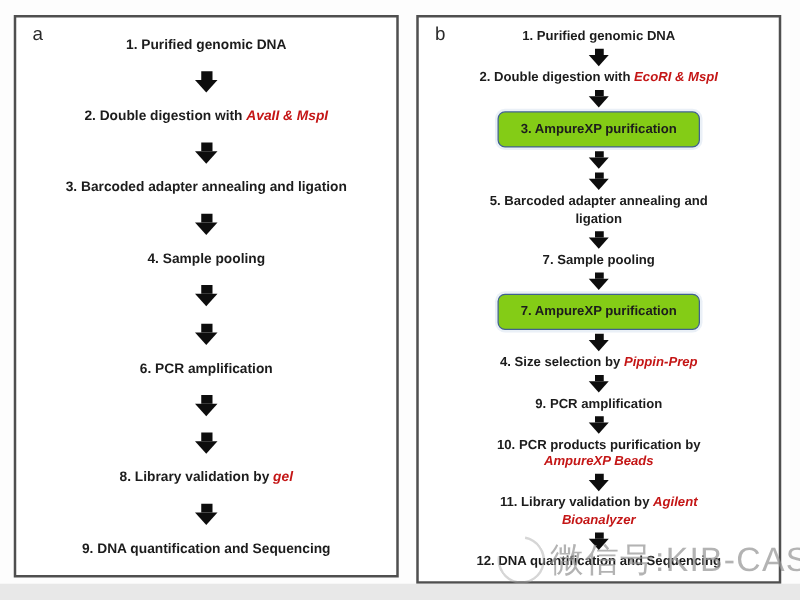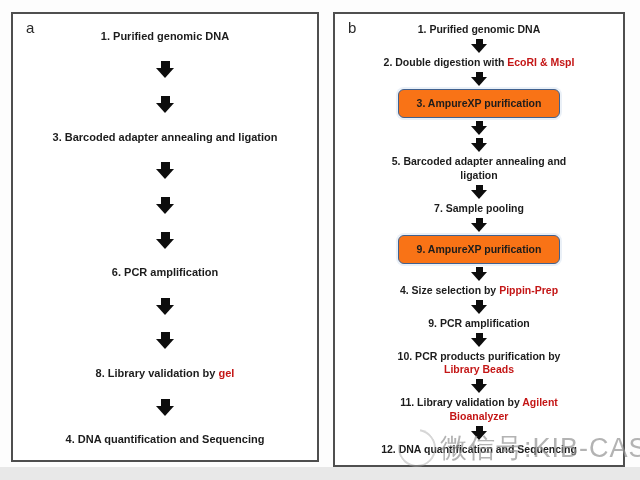--- a/index.html
+++ b/index.html
@@ -26,26 +26,26 @@
     justify-content:space-between;text-align:center;
   }
   .panel-a .flow{padding:16px 6px 13px;}
   .panel-b .flow{padding:9px 4px 9px;}
   .step{
     font-weight:bold;color:var(--ink,#1c1c1c);
     line-height:1.25;
   }
   .panel-a .step{font-size:11px;}
   .panel-b .step{font-size:10.5px;}
-  .seg-red{color:var(--red,#c41616);}
+  .seg-red{color:var(--red,#c41616);font-style:italic;}
   .step.boxed{
     border:1.5px solid var(--box-border,#40618f);
     border-radius:6px;
     box-shadow:0 0 0 2px rgba(140,170,210,0.18);
-    width:162px;padding:7px 4px;background:#f97316;
+    width:162px;padding:7px 4px;background:#84cc16;
     box-sizing:border-box;
   }
   .arrow{display:flex;flex-direction:column;align-items:center;}
   .arrow i{display:block;font-style:normal;}
   .arrow .stem{background:var(--arrow,#0d0d0d);}
   .arrow .head{
     width:0;height:0;
     border-left:9px solid transparent;
     border-right:9px solid transparent;
     border-top:10px solid var(--arrow,#0d0d0d);
@@ -80,29 +80,31 @@
 <body>
 
 <div class="panel panel-a">
   <span class="panel-label">a</span>
   <div class="flow">
       <div class="step"><span class="seg-plain">1. Purified genomic DNA</span></div>
       <div class="arrow">
         <i class="stem"></i>
         <i class="head"></i>
       </div>
+      <div class="step"><span class="seg-plain">2. Double digestion with </span><span class="seg-red">AvaII &amp; MspI</span></div>
       <div class="arrow">
         <i class="stem"></i>
         <i class="head"></i>
       </div>
       <div class="step"><span class="seg-plain">3. Barcoded adapter annealing and ligation</span></div>
       <div class="arrow">
         <i class="stem"></i>
         <i class="head"></i>
       </div>
+      <div class="step"><span class="seg-plain">4. Sample pooling</span></div>
       <div class="arrow">
         <i class="stem"></i>
         <i class="head"></i>
       </div>
       <div class="arrow">
         <i class="stem"></i>
         <i class="head"></i>
       </div>
       <div class="step"><span class="seg-plain">6. PCR amplification</span></div>
       <div class="arrow">
@@ -111,21 +113,21 @@
       </div>
       <div class="arrow">
         <i class="stem"></i>
         <i class="head"></i>
       </div>
       <div class="step"><span class="seg-plain">8. Library validation by </span><span class="seg-red">gel</span></div>
       <div class="arrow">
         <i class="stem"></i>
         <i class="head"></i>
       </div>
-      <div class="step"><span class="seg-plain">4. DNA quantification and Sequencing</span></div>
+      <div class="step"><span class="seg-plain">9. DNA quantification and Sequencing</span></div>
     </div>
 </div>
 
 <div class="panel panel-b">
   <span class="panel-label">b</span>
   <div class="flow">
       <div class="step"><span class="seg-plain">1. Purified genomic DNA</span></div>
       <div class="arrow">
         <i class="stem"></i>
         <i class="head"></i>
@@ -147,36 +149,36 @@
       <div class="step" style="max-width: 190px;"><span class="seg-plain">5. Barcoded adapter annealing and ligation</span></div>
       <div class="arrow">
         <i class="stem"></i>
         <i class="head"></i>
       </div>
       <div class="step"><span class="seg-plain">7. Sample pooling</span></div>
       <div class="arrow">
         <i class="stem"></i>
         <i class="head"></i>
       </div>
-      <div class="step boxed"><span class="seg-plain">9. AmpureXP purification</span></div>
+      <div class="step boxed"><span class="seg-plain">7. AmpureXP purification</span></div>
       <div class="arrow">
         <i class="stem"></i>
         <i class="head"></i>
       </div>
       <div class="step"><span class="seg-plain">4. Size selection by </span><span class="seg-red">Pippin-Prep</span></div>
       <div class="arrow">
         <i class="stem"></i>
         <i class="head"></i>
       </div>
       <div class="step"><span class="seg-plain">9. PCR amplification</span></div>
       <div class="arrow">
         <i class="stem"></i>
         <i class="head"></i>
       </div>
-      <div class="step"><span class="seg-plain">10. PCR products purification by</span><br><span class="seg-red">Library Beads</span></div>
+      <div class="step"><span class="seg-plain">10. PCR products purification by</span><br><span class="seg-red">AmpureXP Beads</span></div>
       <div class="arrow">
         <i class="stem"></i>
         <i class="head"></i>
       </div>
       <div class="step" style="max-width: 190px;"><span class="seg-plain">11. Library validation by </span><span class="seg-red">Agilent Bioanalyzer</span></div>
       <div class="arrow">
         <i class="stem"></i>
         <i class="head"></i>
       </div>
       <div class="step"><span class="seg-plain">12. DNA quantification and Sequencing</span></div>

